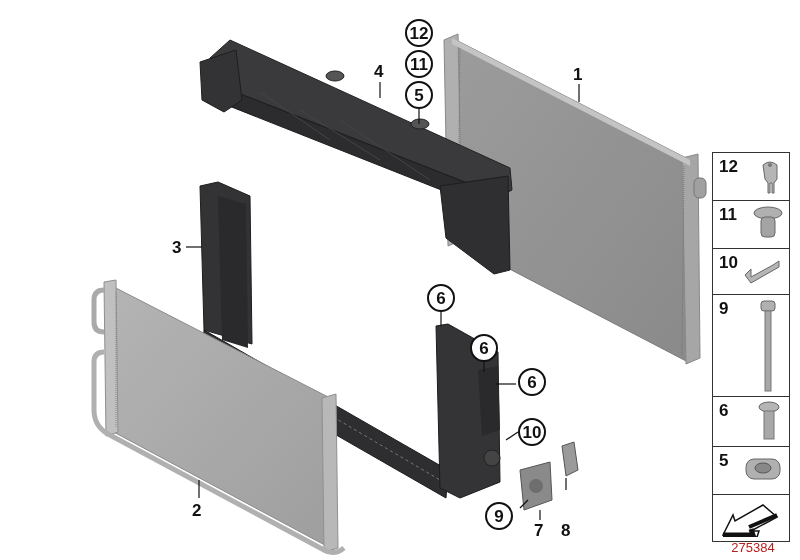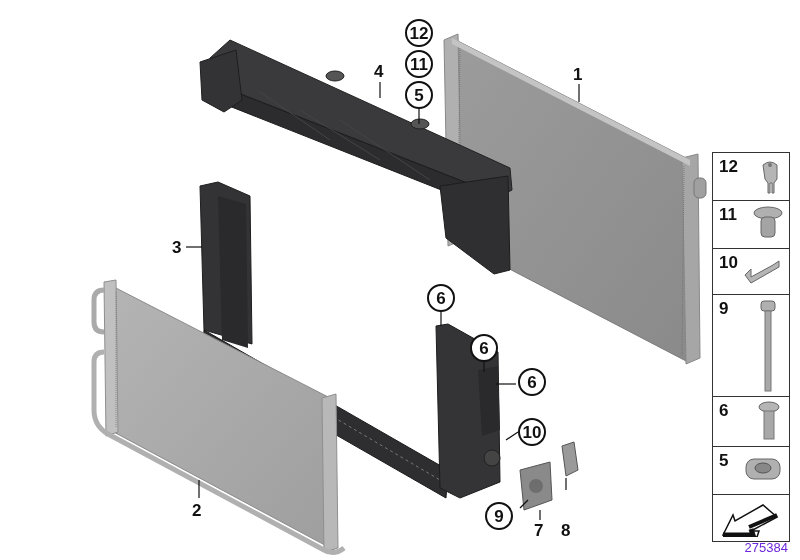--- a/index.html
+++ b/index.html
@@ -6,21 +6,21 @@
   body { width:800px; height:560px; position:relative; overflow:hidden; font-family:"Liberation Sans", sans-serif; }
   #stage { position:absolute; left:0; top:0; width:800px; height:560px; }
   svg.parts { position:absolute; left:0; top:0; }
   .callout { position:absolute; font-weight:bold; font-size:17px; color:#111; line-height:1; text-align:center; }
   .callout.circ { width:28px; height:28px; border:2px solid #111; border-radius:50%; display:flex; align-items:center; justify-content:center; box-sizing:border-box; background:#fff; font-size:17px; }
   .legend { position:absolute; left:712px; top:152px; width:78px; border:1px solid #333; background:#fff; box-sizing:border-box; }
   .lcell { position:relative; border-bottom:1px solid #333; box-sizing:border-box; }
   .lcell:last-child { border-bottom:none; }
   .lnum { position:absolute; left:6px; top:4px; font-weight:bold; font-size:17px; color:#111; }
   .lico { position:absolute; right:6px; top:4px; }
-  .docno { position:absolute; left:718px; top:540px; width:70px; text-align:right; font-size:13px; color:#6d28d9; }
+  .docno { position:absolute; left:718px; top:540px; width:70px; text-align:center; font-size:13px; color:#b91c1c; }
 </style>
 </head>
 <body>
 
 <div id="stage">
 
   <svg class="parts" width="800" height="560" viewBox="0 0 800 560">
     <defs>
       <linearGradient id="radGrad" x1="0" y1="0" x2="1" y2="1">
         <stop offset="0" stop-color="#9c9c9c"></stop>

